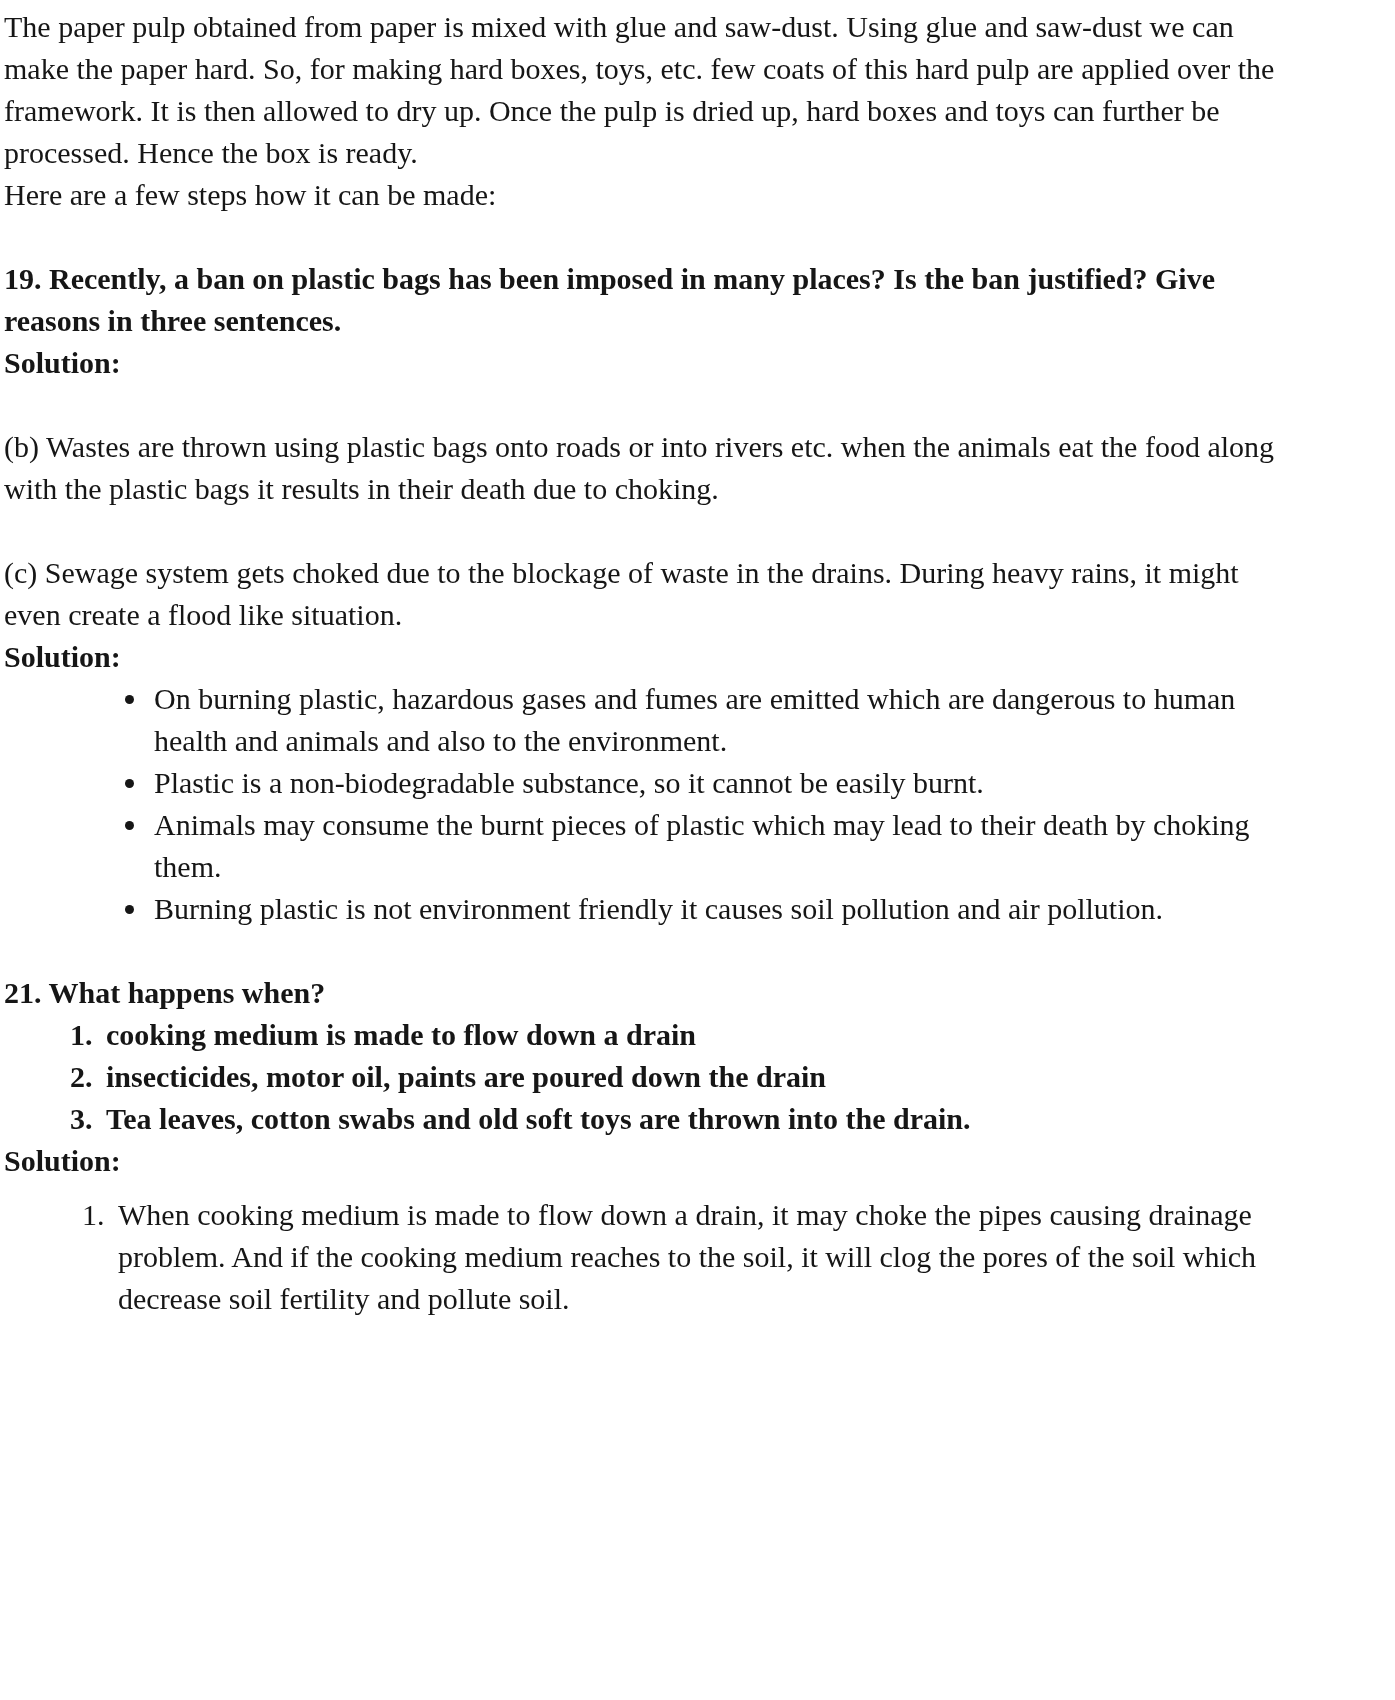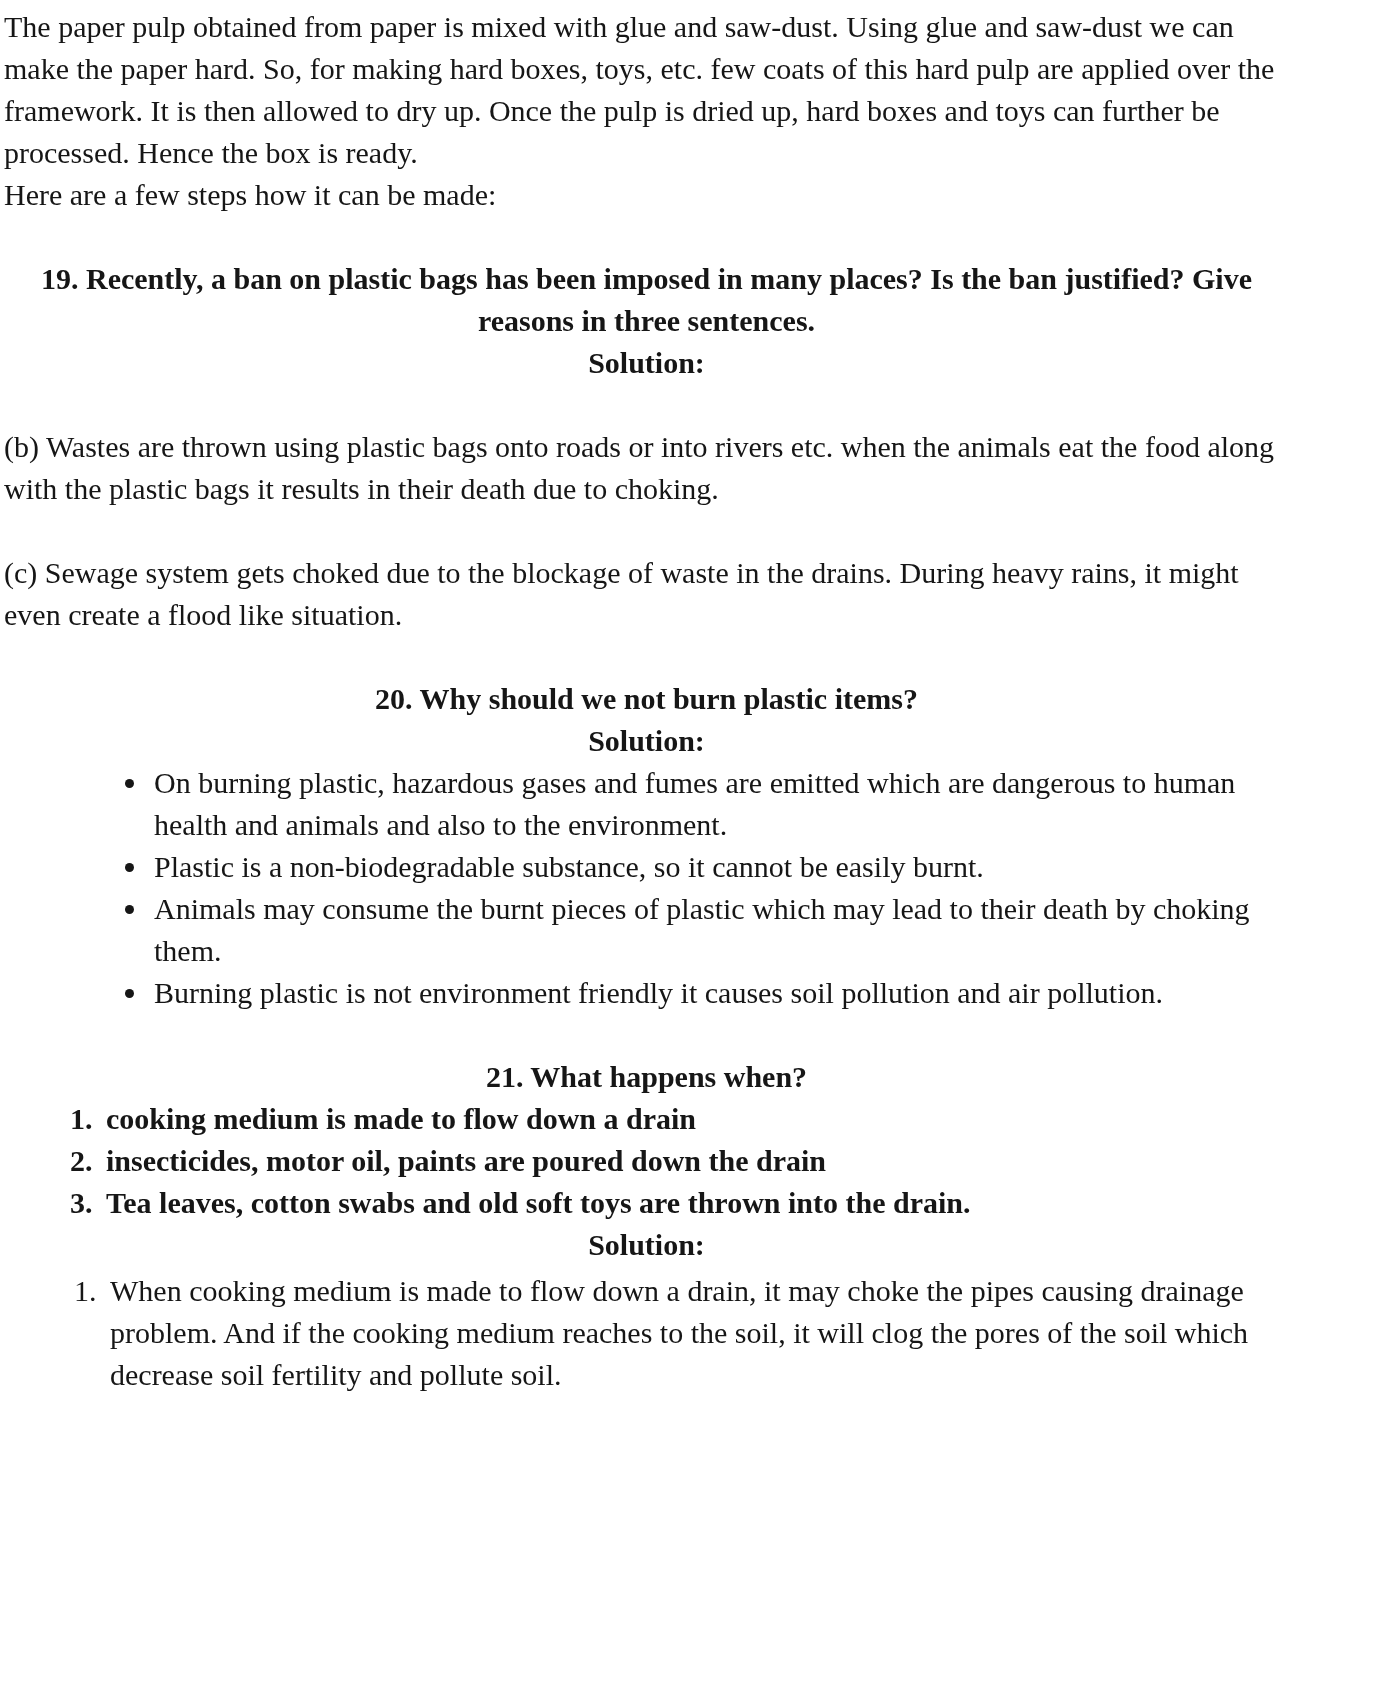--- a/index.html
+++ b/index.html
@@ -12,57 +12,56 @@
     font-family: "Liberation Serif", "DejaVu Serif", serif;
     font-size: 30px;
     line-height: 1.4;
     -webkit-font-smoothing: antialiased;
   }
   .page {
     padding: 6px 106px 24px 4px;
   }
   p { margin: 0; }
   .gap { margin-top: 42px; }
-  .bold { font-weight: bold; text-align: center; }
+  .bold { font-weight: bold; }
   ul.bullets {
     list-style: disc outside;
     margin: 0;
     padding-left: 146px;
   }
   ul.bullets li {
     padding-left: 4px;
   }
   ol.sublist {
     list-style: decimal outside;
     margin: 0;
     padding-left: 96px;
     font-weight: bold;
   }
   ol.sublist li { padding-left: 6px; }
   ol.anslist {
     list-style: decimal outside;
-    margin: 4px;
+    margin: 12px;
     padding-left: 96px;
   }
   ol.anslist li { padding-left: 6px; }
 </style>
 </head>
 <body>
 
 <div class="page">
 
   <p>The paper pulp obtained from paper is mixed with glue and saw-dust. Using glue and saw-dust we can make the paper hard. So, for making hard boxes, toys, etc. few coats of this hard pulp are applied over the framework. It is then allowed to dry up. Once the pulp is dried up, hard boxes and toys can further be processed. Hence the box is ready.</p>
   <p>Here are a few steps how it can be made:</p>
 
   <p class="gap bold">19. Recently, a ban on plastic bags has been imposed in many places? Is the ban justified? Give reasons in three sentences.</p>
   <p class="bold">Solution:</p>
   <p class="gap">(b) Wastes are thrown using plastic bags onto roads or into rivers etc. when the animals eat the food along with the plastic bags it results in their death due to choking.</p>
   <p class="gap">(c) Sewage system gets choked due to the blockage of waste in the drains. During heavy rains, it might even create a flood like situation.</p>
 
-  <p class="gap bold">20. Why should we not burn plastic items?</p>
   <p class="bold">Solution:</p>
   <ul class="bullets">
     <li>On burning plastic, hazardous gases and fumes are emitted which are dangerous to human health and animals and also to the environment.</li>
     <li>Plastic is a non-biodegradable substance, so it cannot be easily burnt.</li>
     <li>Animals may consume the burnt pieces of plastic which may lead to their death by choking them.</li>
     <li>Burning plastic is not environment friendly it causes soil pollution and air pollution.</li>
   </ul>
 
   <p class="gap bold">21. What happens when?</p>
   <ol class="sublist">

